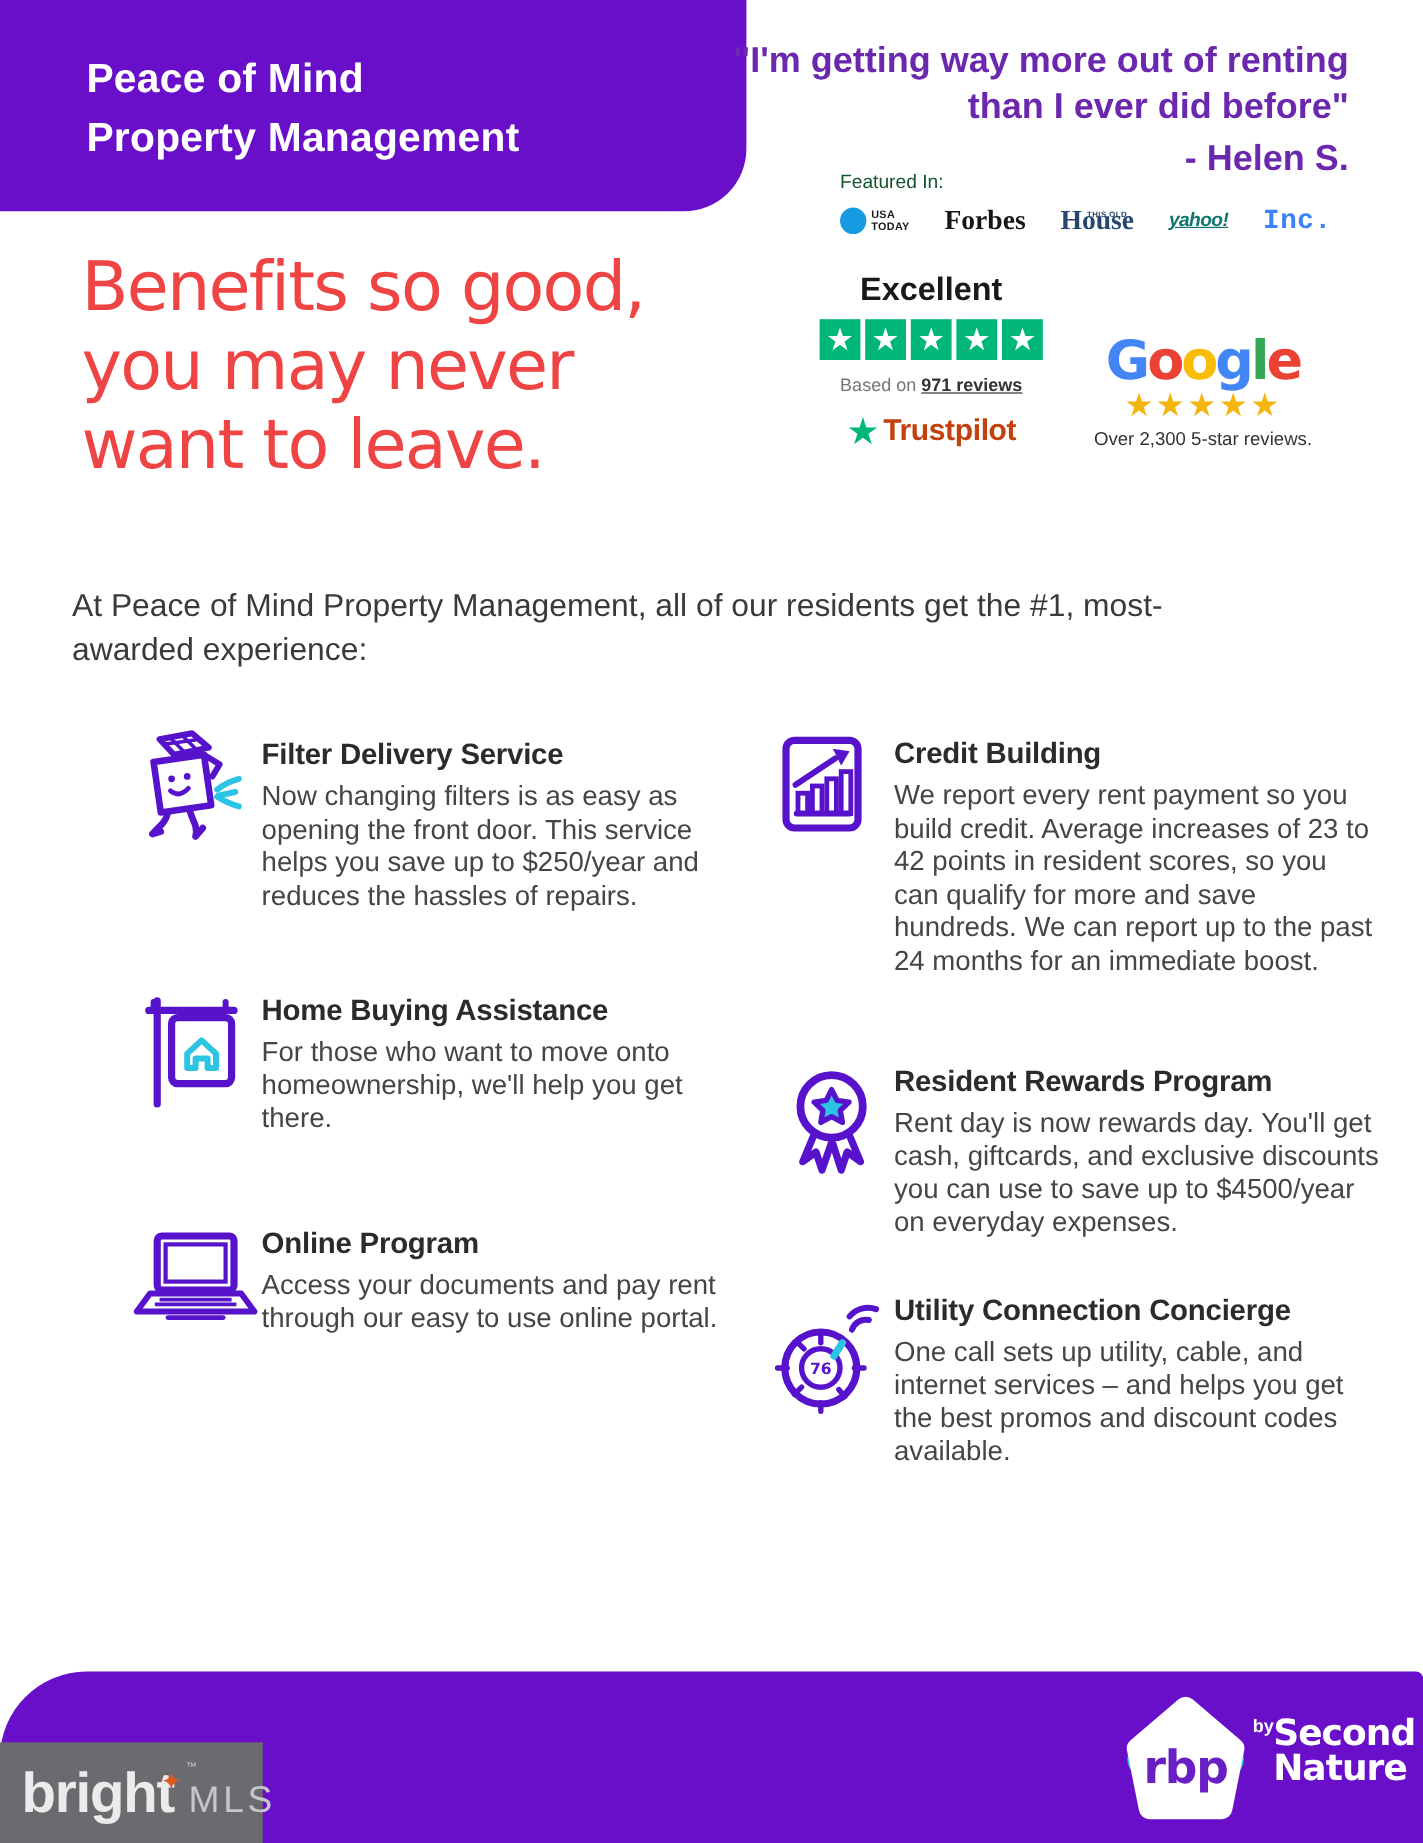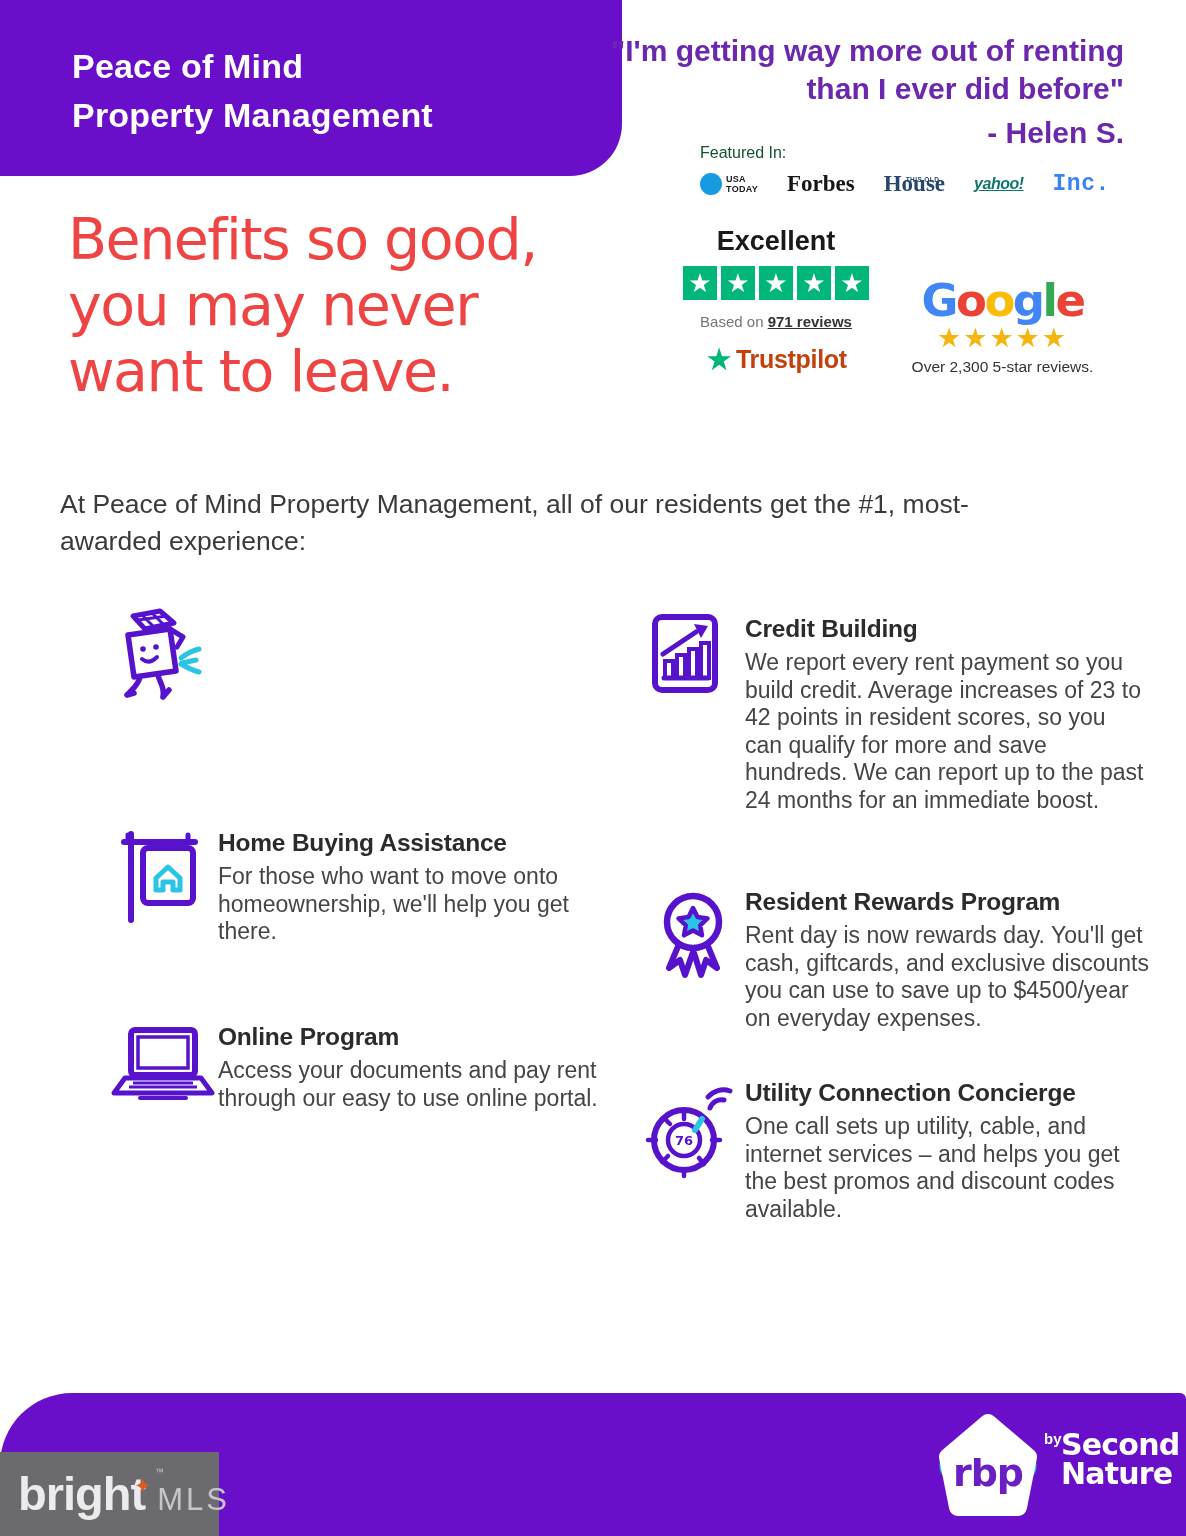--- a/index.html
+++ b/index.html
@@ -164,20 +164,24 @@
       <circle cx="40" cy="43" r="2.8" fill="#5713CC"></circle>
       <circle cx="53" cy="41" r="2.8" fill="#5713CC"></circle>
       <path d="M39,53 Q46,59 54,51" stroke="#5713CC" stroke-width="4" stroke-linecap="round" fill="none"></path>
       <path d="M37,71 C35,80 29,83 24,89 M24,89 L31,87" stroke="#5713CC" stroke-width="5.5" stroke-linecap="round" fill="none"></path>
       <path d="M55,69 C57,78 62,81 60,91 M60,91 L66,84" stroke="#5713CC" stroke-width="5.5" stroke-linecap="round" fill="none"></path>
       <path d="M96,43 C88,45 83,48 78,52" stroke="#2BC4E4" stroke-width="5" stroke-linecap="round" fill="none"></path>
       <path d="M93,54 L79,57" stroke="#2BC4E4" stroke-width="5" stroke-linecap="round"></path>
       <path d="M96,66 C88,64 83,61 78,58" stroke="#2BC4E4" stroke-width="5" stroke-linecap="round" fill="none"></path>
     </svg>
   </div>
+  <div class="benefit-text" style="left:218px; top:616px; width:388px;">
+    <div class="benefit-title">Filter Delivery Service</div>
+    <div class="benefit-body">Now changing filters is as easy as opening the front door. This service helps you save up to $250/year and reduces the hassles of repairs.</div>
+  </div>
 
   <div class="icon-abs" style="left:118px; top:826px;">
     <svg width="86" height="102" viewBox="0 0 86 102" fill="none">
       <path d="M13,8 V94" stroke="#5713CC" stroke-width="6" stroke-linecap="round"></path>
       <path d="M6,16 H77" stroke="#5713CC" stroke-width="6" stroke-linecap="round"></path>
       <path d="M10,9 V16 M70,9 V16" stroke="#5713CC" stroke-width="5" stroke-linecap="round"></path>
       <rect x="25" y="22" width="50" height="55" rx="5" stroke="#5713CC" stroke-width="6"></rect>
       <path d="M34,16 V22 M66,16 V22" stroke="#5713CC" stroke-width="4"></path>
       <path d="M38,52 L50,41 L62,52 V64 H55 V56 H45 V64 H38 Z" stroke="#2BC4E4" stroke-width="5" stroke-linejoin="round" fill="none"></path>
     </svg>

